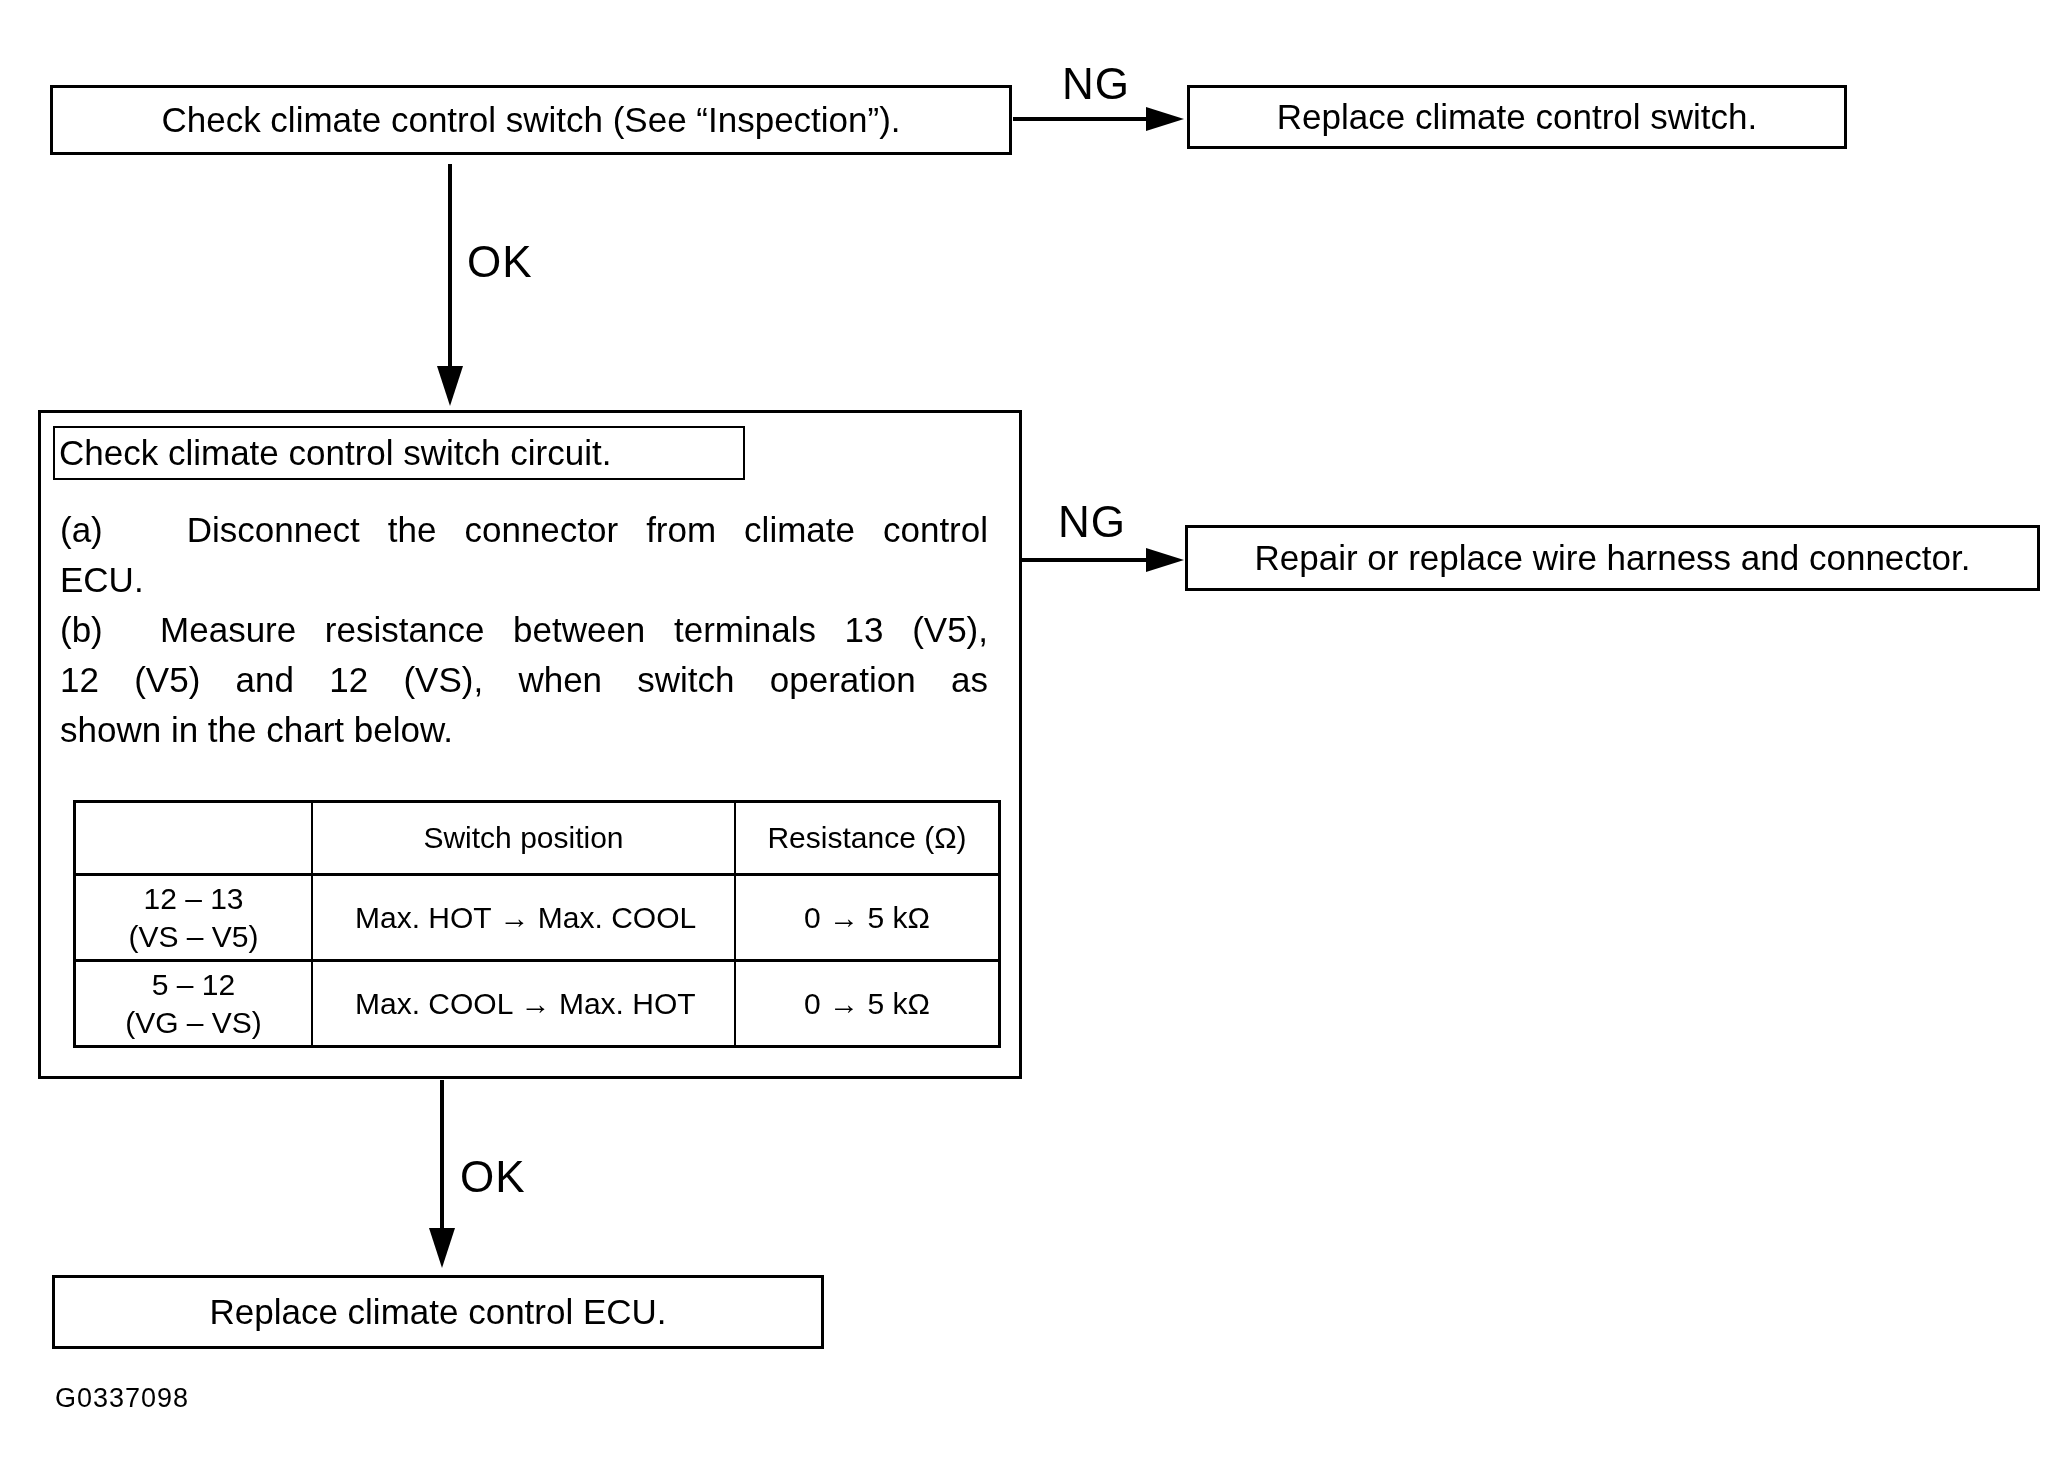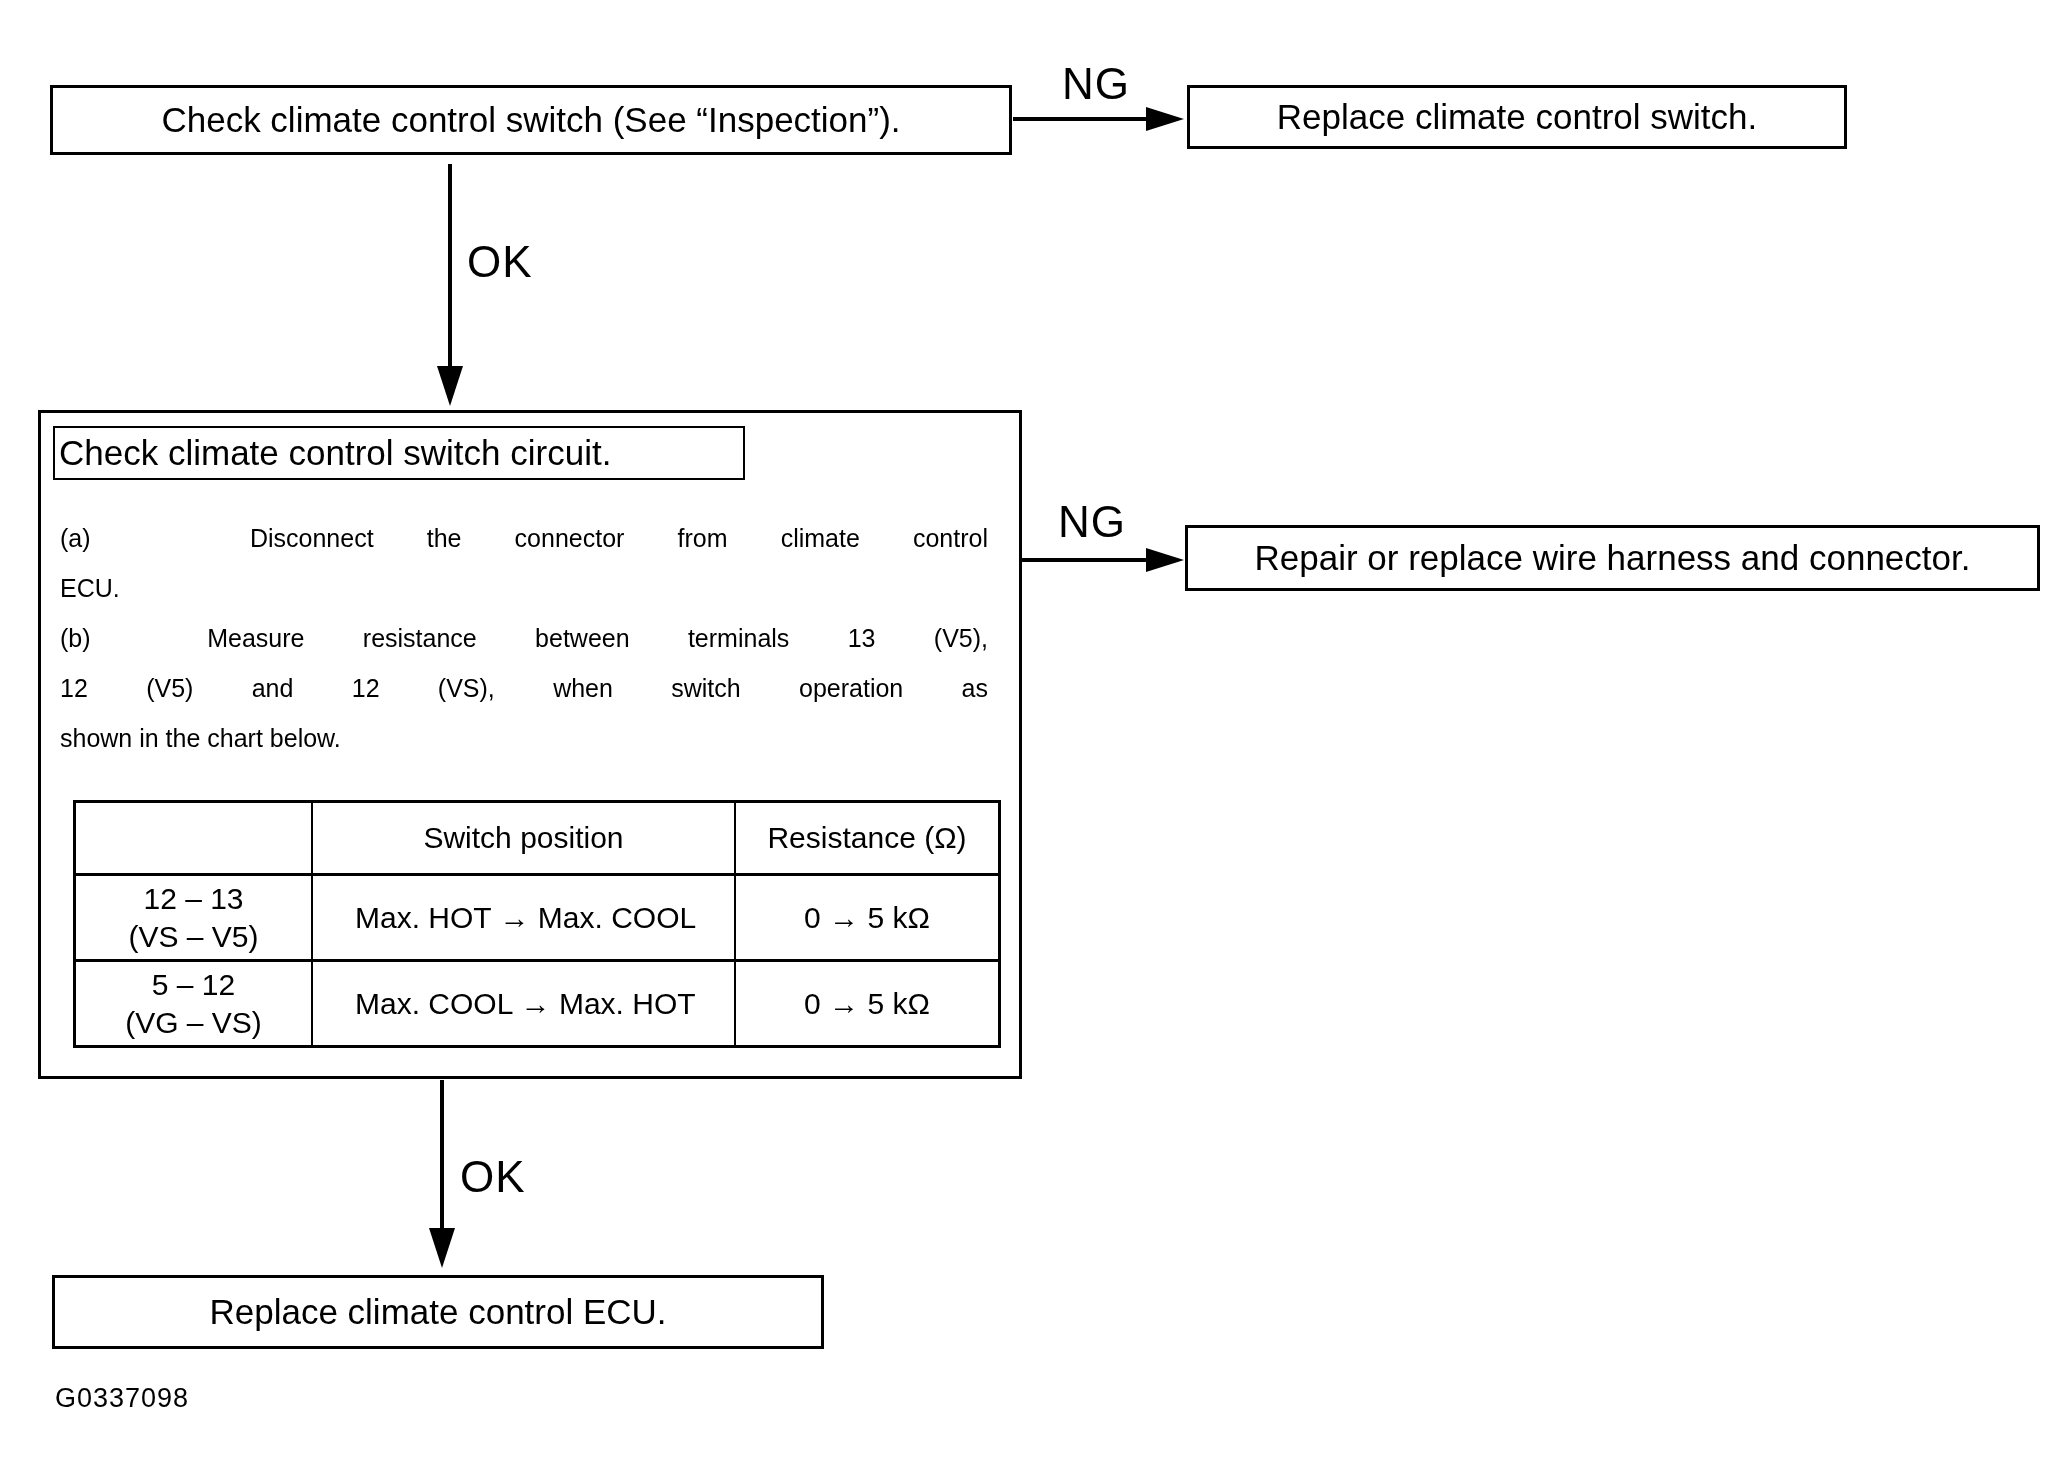--- a/index.html
+++ b/index.html
@@ -24,22 +24,22 @@
     position:absolute;left:38px;top:410px;width:984px;height:669px;
     border:3px solid #000;background:#fff;box-sizing:border-box;
   }
   .inner-title{
     position:absolute;left:12px;top:13px;width:692px;height:54px;
     border:2px solid #000;box-sizing:border-box;
     display:flex;align-items:center;justify-content:flex-start;
     padding-left:4px;font-size:35px;
   }
   .steps{
-    position:absolute;left:19px;top:100px;width:928px;
-    font-size:25px;
+    position:absolute;left:19px;top:92px;width:928px;
+    font-size:35px;
   }
   .ln{height:50px;line-height:50px;white-space:nowrap;}
   .ln.just{white-space:normal;text-align:justify;text-align-last:justify;}
   
   .tbl{
     position:absolute;left:32px;top:387px;width:928px;height:248px;
     border:3px solid #000;box-sizing:border-box;background:#fff;
     display:grid;
     grid-template-columns:237px 423px 262px;
     grid-template-rows:73px 86px 83px;

